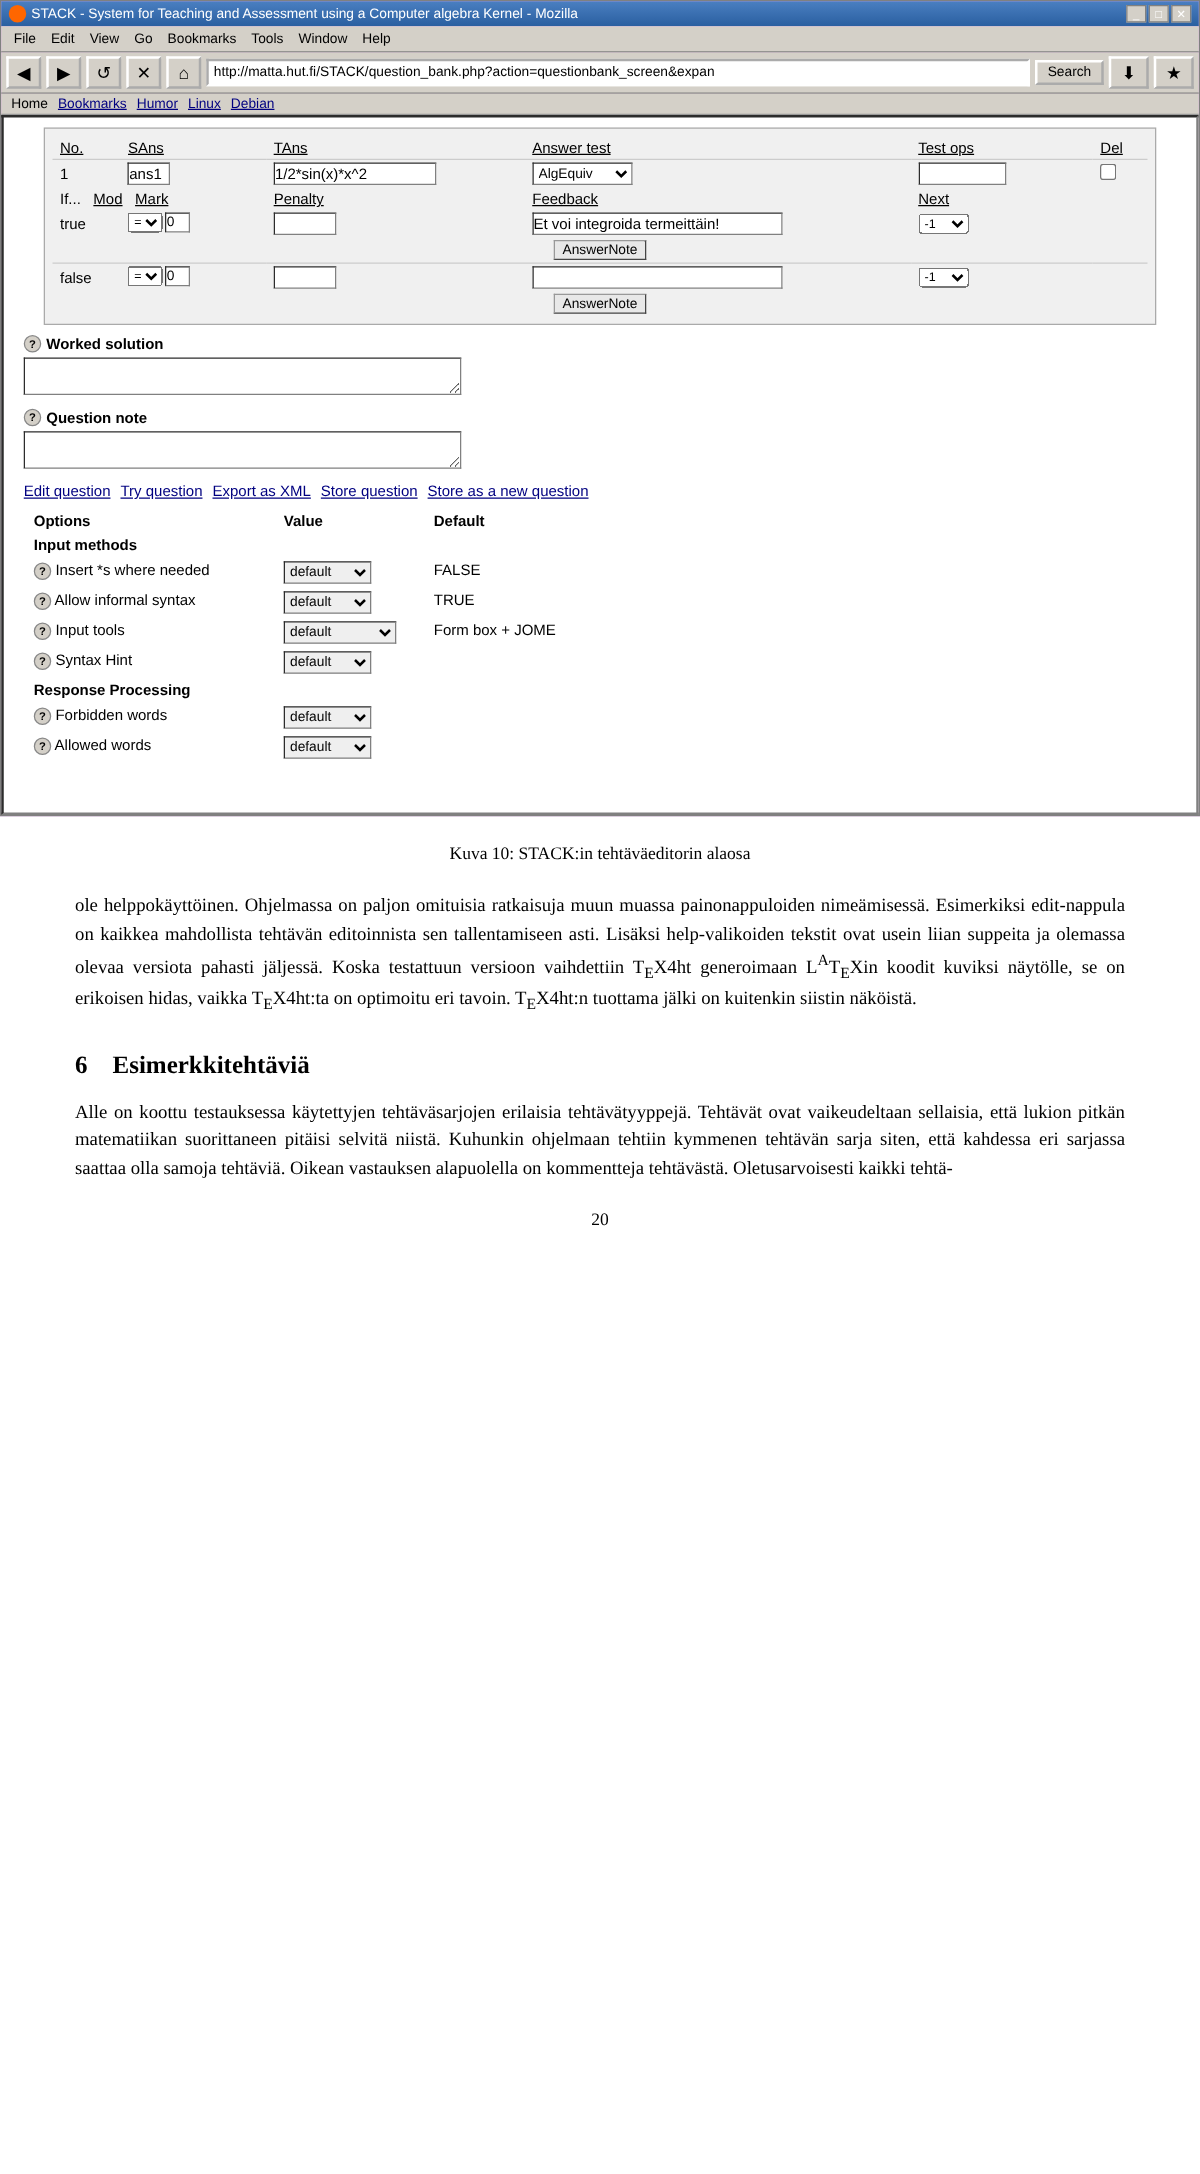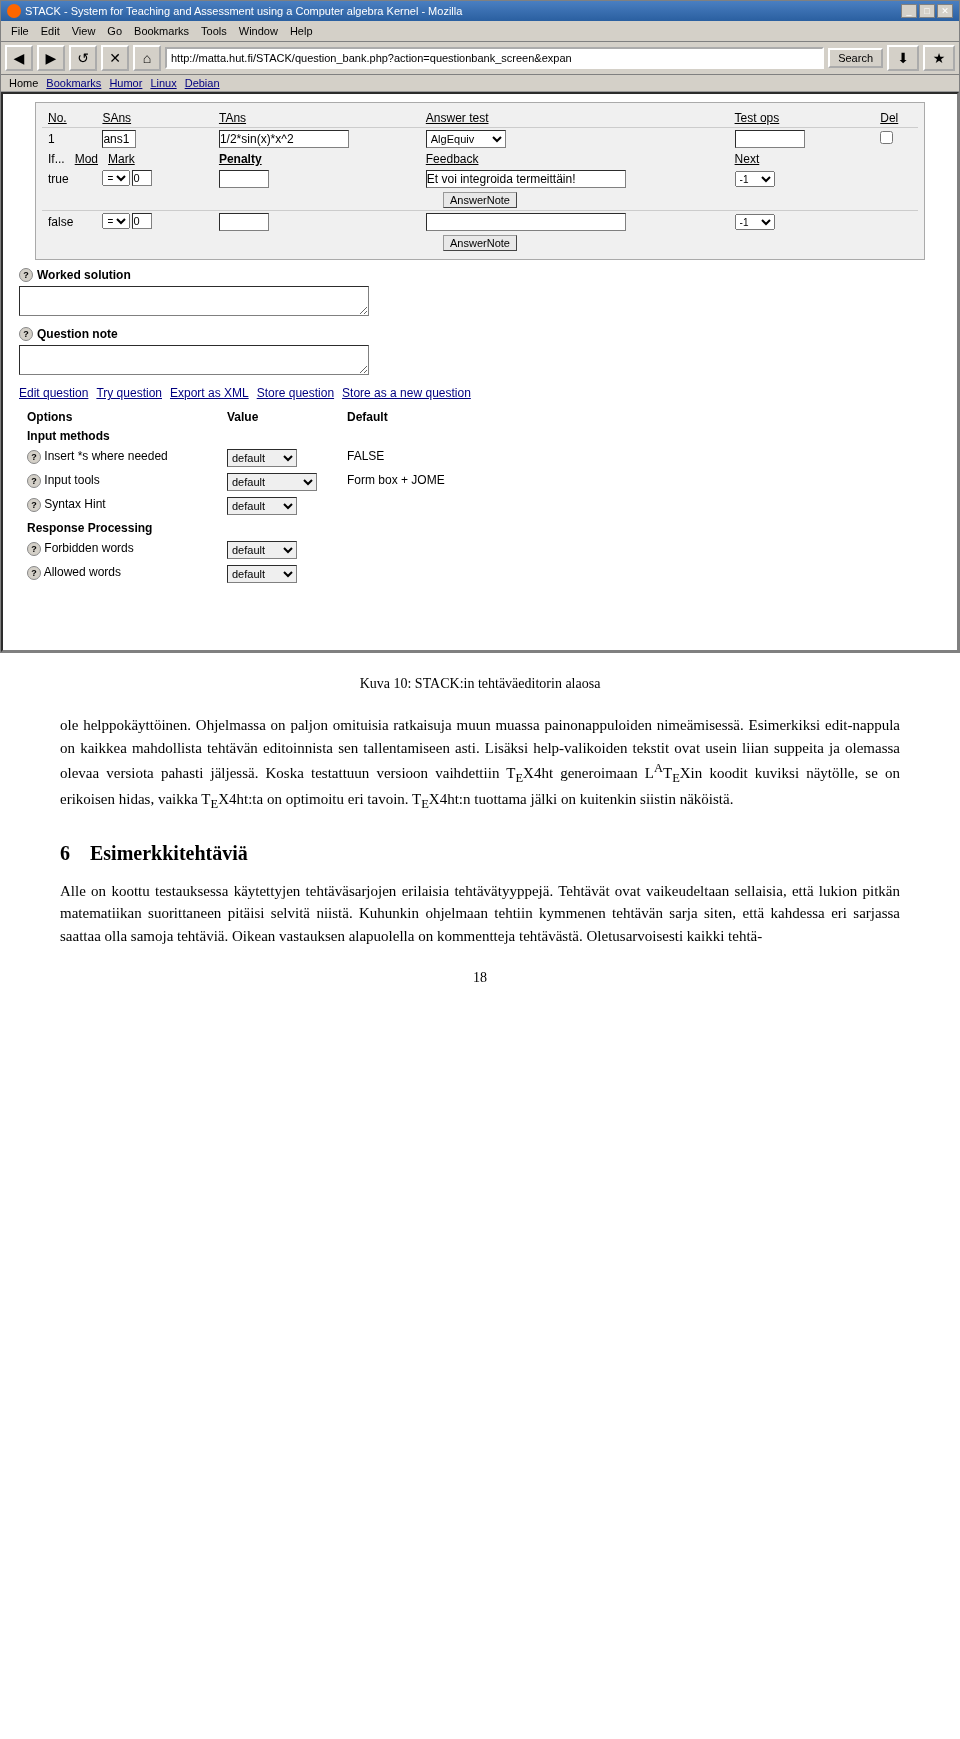--- a/index.html
+++ b/index.html
@@ -380,21 +380,21 @@
 
             <tr>
               <td colspan="2">
                 <span>If...</span>
                 &nbsp;
                 <span style="text-decoration:underline;cursor:pointer;">Mod</span>
                 &nbsp;
                 <span style="text-decoration:underline;cursor:pointer;">Mark</span>
               </td>
               <td>
-                <span style="text-decoration:underline;font-weight:bold;">Penalty</span>
+                <span style="text-decoration:underline;">Penalty</span>
               </td>
               <td>
                 <span style="text-decoration:underline;">Feedback</span>
               </td>
               <td colspan="2">
                 <span style="text-decoration:underline;">Next</span>
               </td>
             </tr>
 
             <tr>
@@ -489,20 +489,32 @@
               <span>Insert *s where needed</span>
             </td>
             <td>
               <select class="default-select">
                 <option>default</option>
               </select>
             </td>
             <td>FALSE</td>
           </tr>
 
+          <tr>
+            <td>
+              <span class="help-icon">?</span>
+              <span>Allow informal syntax</span>
+            </td>
+            <td>
+              <select class="default-select">
+                <option>default</option>
+              </select>
+            </td>
+            <td>TRUE</td>
+          </tr>
 
           <tr>
             <td>
               <span class="help-icon">?</span>
               <span>Input tools</span>
             </td>
             <td>
               <select class="default-select-wide">
                 <option>default</option>
               </select>
@@ -569,14 +581,14 @@
   <div class="section-heading">
     <span>6</span>
     &nbsp;&nbsp;
     <span>Esimerkkitehtäviä</span>
   </div>
 
   <p class="body-para">
     Alle on koottu testauksessa käytettyjen tehtäväsarjojen erilaisia tehtävätyyppejä. Tehtävät ovat vaikeudeltaan sellaisia, että lukion pitkän matematiikan suorittaneen pitäisi selvitä niistä. Kuhunkin ohjelmaan tehtiin kymmenen tehtävän sarja siten, että kahdessa eri sarjassa saattaa olla samoja tehtäviä. Oikean vastauksen alapuolella on kommentteja tehtävästä. Oletusarvoisesti kaikki tehtä-
   </p>
 
-  <div class="page-number">18</div>
+  <div class="page-number">20</div>
 </div>
 
 </body></html>

